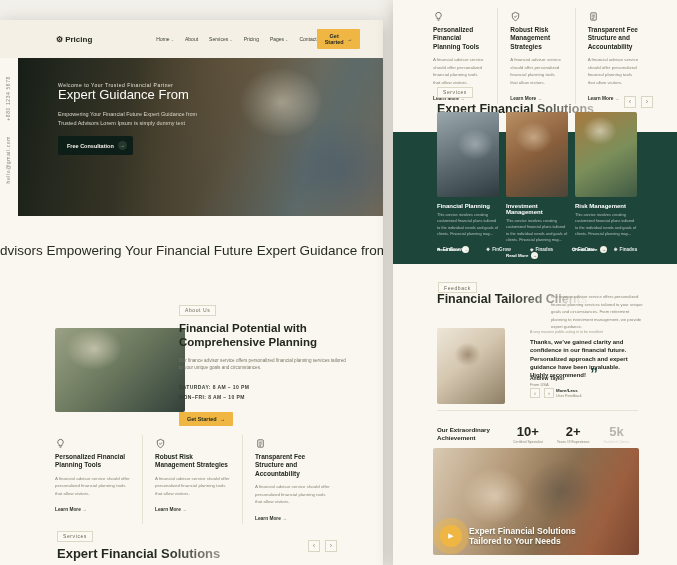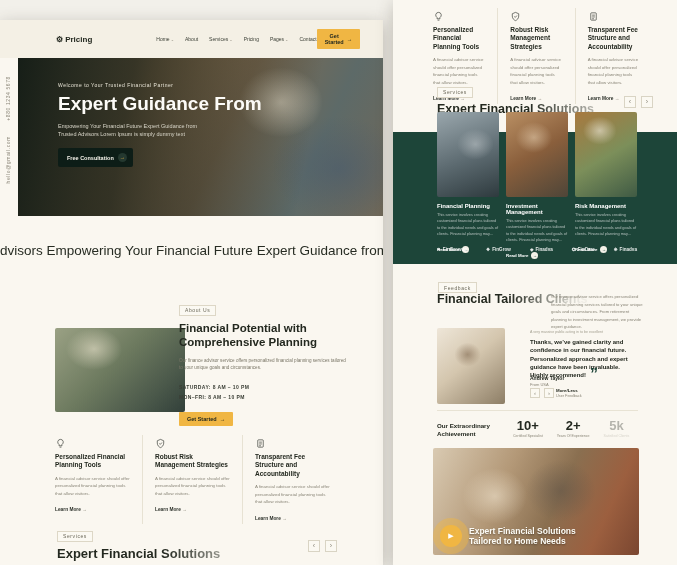--- a/index.html
+++ b/index.html
@@ -45,21 +45,21 @@
     background:
       radial-gradient(60px 50px at 72% 28%, rgba(255,244,222,.5), rgba(255,244,222,0) 70%),
       radial-gradient(90px 70px at 88% 70%, rgba(70,90,110,.55), rgba(70,90,110,0) 75%),
       linear-gradient(115deg,#c3a276 0%,#a8855b 32%,#7d6a50 55%,#5d6a68 78%,#46566066 100%),
       #8a7354; }
   .hero-shade { position:absolute; left:18px; top:0; right:0; bottom:0;
     background:linear-gradient(100deg, rgba(9,20,16,.93) 0%, rgba(9,20,16,.72) 30%,
                rgba(9,20,16,.28) 58%, rgba(9,20,16,0) 78%); }
   .hero-copy { position:absolute; left:58px; top:24px; width:230px; color:#fff; }
   .hero-eyebrow { font-size:5px; letter-spacing:.5px; color:#e8e4d6; }
-  .hero-title { font-size:19px; line-height:1.14; font-weight:700; margin-top:5px; color:#fdfcf8; }
+  .hero-title { font-size:13px; line-height:1.14; font-weight:400; color:#fdfcf8; }
   .hero-sub { font-size:5.5px; line-height:1.6; color:#d9d6c9; margin-top:7px; width:150px; }
   .dark-btn { display:inline-flex; align-items:center; gap:4px; margin-top:9px;
               background:#0d1d17; color:#f4f2ea; font-size:5.5px; font-weight:600;
               padding:5px 6px 5px 9px; border:none; border-radius:2px; cursor:pointer; }
   .dark-btn .circ { width:9px; height:9px; border-radius:50%; background:#24382f;
                     color:#f0b643; font-size:5px; line-height:9px; text-align:center; }
 
   
   .marquee { position:absolute; left:0; top:218px; width:383px; height:24px;
              line-height:24px; white-space:nowrap; overflow:hidden; }
@@ -137,21 +137,21 @@
   .fb-origin { position:absolute; left:137px; top:382px; font-size:4px; color:#8a8678; }
   .fb-qmark { position:absolute; left:197px; top:366px; font-size:16px; font-weight:700; color:#1d4539; }
   .fb-arrows { position:absolute; left:137px; top:388px; display:flex; gap:4px; }
   .fb-arrows .sq-arrow { width:10px; height:10px; font-size:6px; line-height:8px; }
   .fb-pager { position:absolute; left:163px; top:388px; }
   .fb-pager .p1 { font-size:4.4px; font-weight:700; color:#23281f; }
   .fb-pager .p2 { font-size:3.8px; color:#8a8678; margin-top:1px; }
 
   
   .stats { position:absolute; left:44px; top:410px; width:201px; border-top:1px solid #e8e3d4;
-           padding-top:7px; display:flex; align-items:flex-end; }
+           padding-top:13px; display:flex; align-items:center; }
   .stats-title { width:62px; font-size:6.2px; font-weight:600; line-height:1.3; color:#23281f; }
   .stat { text-align:center; margin-left:14px; }
   .stat .val { font-size:13px; font-weight:700; color:#23281f; }
   .stat .lbl { font-size:3.6px; color:#8a8678; margin-top:1px; }
   .stat.faded { opacity:.32; }
 
   
   .video { position:absolute; left:40px; top:448px; width:206px; height:107px; border-radius:2px;
     overflow:hidden;
     background:
@@ -414,17 +414,17 @@
         <div class="val">5k</div>
         <div class="lbl">Satisfied Clients</div>
       </div>
     </div>
 
     <div class="video">
       <div class="play-halo"></div>
       <div class="play-btn">▶</div>
       <div class="video-caption">
         <div>Expert Financial Solutions</div>
-        <div>Tailored to Home Needs</div>
+        <div>Tailored to Your Needs</div>
       </div>
     </div>
   </div>
 </div>
 
 </body></html>

